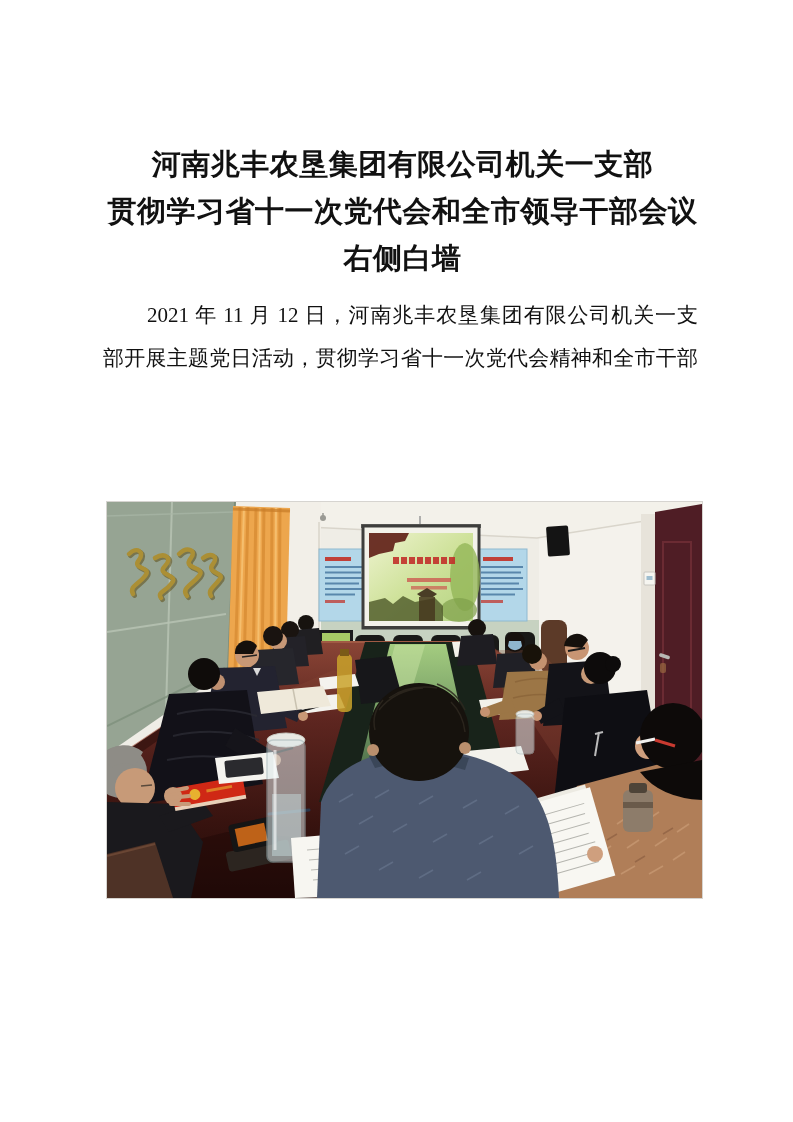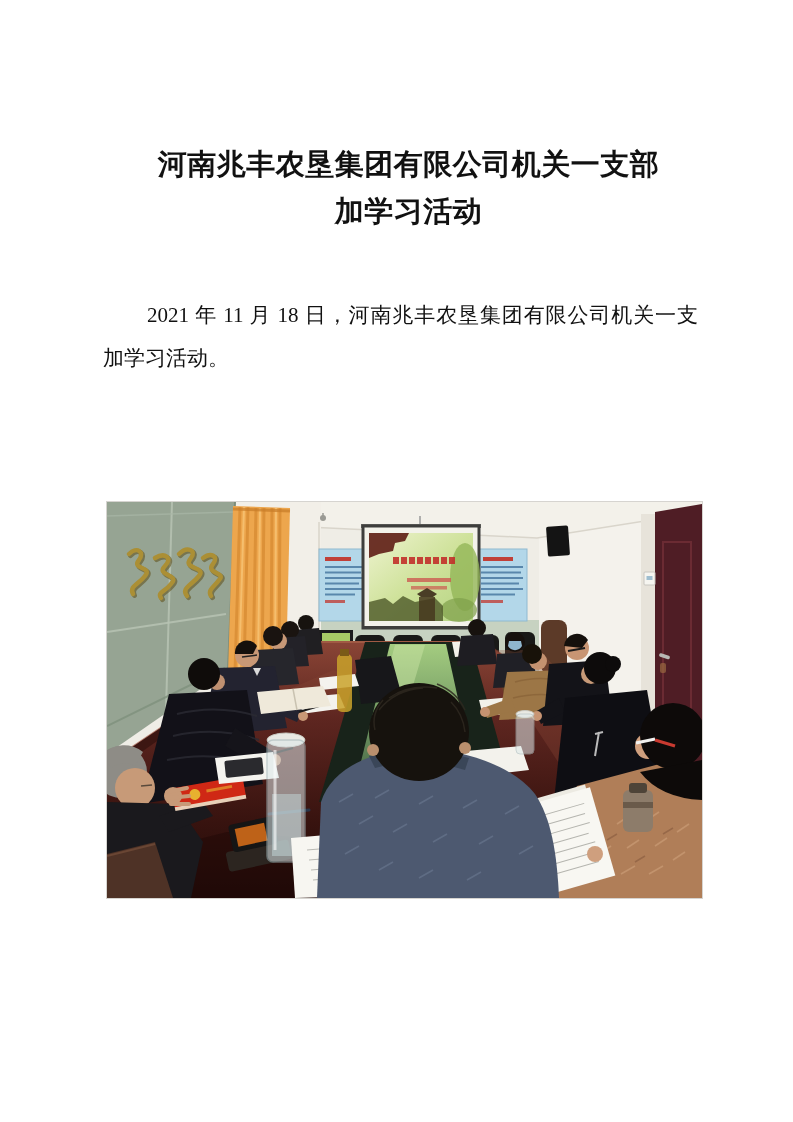--- a/index.html
+++ b/index.html
@@ -1,43 +1,44 @@
 <!DOCTYPE html>
 <html><head>
 <meta charset="utf-8">
 <style>
   html,body{margin:0;padding:0;background:#ffffff;}
   .page{position:relative;width:793px;height:1122px;background:#ffffff;overflow:hidden;
         font-family:"Liberation Serif", serif;color:#111;}
-  .title{position:absolute;top:141px;left:103px;width:611px;text-align:center;
+  .title{position:absolute;top:141px;left:97px;width:611px;text-align:center;
          font-weight:bold;font-size:29px;line-height:47px;letter-spacing:0.5px;}
   .title-line{white-space:nowrap;}
   .body-par{position:absolute;top:294px;left:103px;width:595px;
             font-size:21px;line-height:43px;}
   .bline{width:595px;}
   .just{text-align:justify;text-align-last:justify;}
   .indent{padding-left:44px;box-sizing:border-box;}
   .photo{position:absolute;top:502px;left:107px;width:595px;height:396px;margin:0;
          box-shadow:0 0 0 1px #d6d4d0;background:#efede6;}
   .photo svg{display:block;width:595px;height:396px;}
   .sr{position:absolute;width:1px;height:1px;overflow:hidden;clip:rect(0 0 0 0);white-space:nowrap;}
 </style>
 </head>
 <body>
 
 <div class="page">
 
   <header class="title">
     <div class="title-line">河南兆丰农垦集团有限公司机关一支部</div>
-    <div class="title-line">加学习活动</div>
+    <div class="title-line">贯彻学习省十一次党代会和全市领导干部会议</div>
+    <div class="title-line">右侧白墙</div>
   </header>
 
   <div class="body-par">
-    <div class="bline just indent">2021 年 11 月 18 日，河南兆丰农垦集团有限公司机关一支</div>
-    <div class="bline">加学习活动。</div>
+    <div class="bline just indent">2021 年 11 月 12 日，河南兆丰农垦集团有限公司机关一支</div>
+    <div class="bline just">部开展主题党日活动，贯彻学习省十一次党代会精神和全市干部</div>
   </div>
 
   <figure class="photo">
     <figcaption class="sr">会议室内景：与会人员围坐深红色会议桌开展主题党日学习，投影幕布显示绿色课件，墙上有蓝色宣传栏，左侧绿色墙板饰金色书法字与橙色窗帘，右侧白墙、黑色音箱和深红色门，桌上有水杯、文件和红色证书</figcaption>
     <svg viewBox="0 0 595 396" preserveAspectRatio="none">
       <defs>
         <linearGradient id="tg" x1="0" y1="0" x2="0" y2="1">
           <stop offset="0" stop-color="#8a4536"></stop>
             <stop offset="0.3" stop-color="#5e2620"></stop>
           <stop offset="0.7" stop-color="#38130f"></stop>

